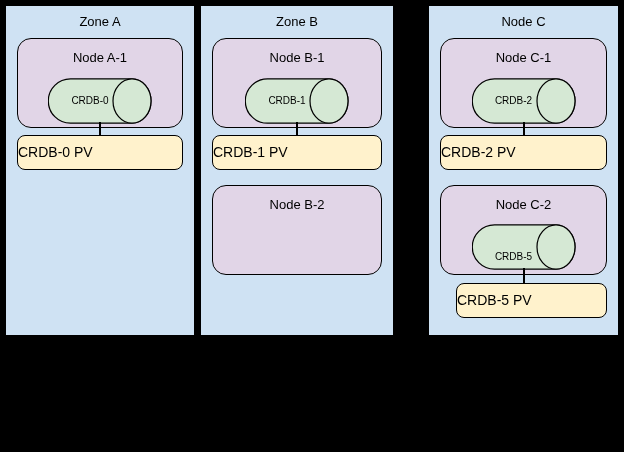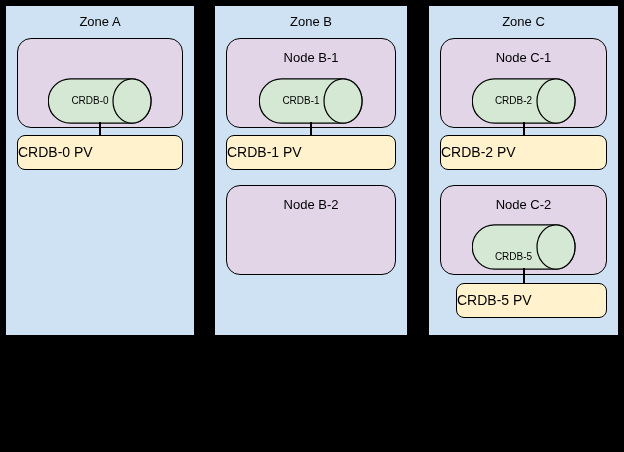--- a/index.html
+++ b/index.html
@@ -80,35 +80,36 @@
   .pv-1 { top: 129px; }
   .pv-2 { top: 277px; margin-left: 16px; }
 </style>
 </head>
 <body>
 
 <div class="zone" style="left:4px; width:192px;">
   <div class="zone-label">Zone A</div>
 
   <div class="node node-top">
+    <div class="node-label">Node A-1</div>
     <svg class="disk" viewBox="0 0 104 46">
       <path d="M 22.5 0.8 A 21.7 21.7 0 0 0 22.5 45.2 L 84 45.2 A 19 22.2 0 0 0 84 0.8 Z" fill="#d5e8d4" stroke="#000000" stroke-width="1.2"></path>
       <ellipse cx="84" cy="23" rx="19" ry="22.2" fill="#d5e8d4" stroke="#000000" stroke-width="1.2"></ellipse>
     </svg>
     <div class="disk-label">CRDB-0</div>
   </div>
 
   <div class="connector connector-1"></div>
 
   <div class="pv pv-1">
     <span>CRDB-0 PV</span>
   </div>
 </div>
 
-<div class="zone" style="left:213px; width:196px;text-decoration:underline;">
+<div class="zone" style="left:199px; width:196px;text-decoration:underline;">
   <div class="zone-label">Zone B</div>
 
   <div class="node node-top">
     <div class="node-label">Node B-1</div>
     <svg class="disk" viewBox="0 0 104 46">
       <path d="M 22.5 0.8 A 21.7 21.7 0 0 0 22.5 45.2 L 84 45.2 A 19 22.2 0 0 0 84 0.8 Z" fill="#d5e8d4" stroke="#000000" stroke-width="1.2"></path>
       <ellipse cx="84" cy="23" rx="19" ry="22.2" fill="#d5e8d4" stroke="#000000" stroke-width="1.2"></ellipse>
     </svg>
     <div class="disk-label">CRDB-1</div>
   </div>
@@ -118,21 +119,21 @@
   <div class="pv pv-1">
     <span>CRDB-1 PV</span>
   </div>
 
   <div class="node node-bottom">
     <div class="node-label">Node B-2</div>
   </div>
 </div>
 
 <div class="zone" style="left:427px; width:193px;">
-  <div class="zone-label">Zone C</div>
+  <div class="zone-label">Node C</div>
 
   <div class="node node-top">
     <div class="node-label">Node C-1</div>
     <svg class="disk" viewBox="0 0 104 46">
       <path d="M 22.5 0.8 A 21.7 21.7 0 0 0 22.5 45.2 L 84 45.2 A 19 22.2 0 0 0 84 0.8 Z" fill="#d5e8d4" stroke="#000000" stroke-width="1.2"></path>
       <ellipse cx="84" cy="23" rx="19" ry="22.2" fill="#d5e8d4" stroke="#000000" stroke-width="1.2"></ellipse>
     </svg>
     <div class="disk-label">CRDB-2</div>
   </div>
 

